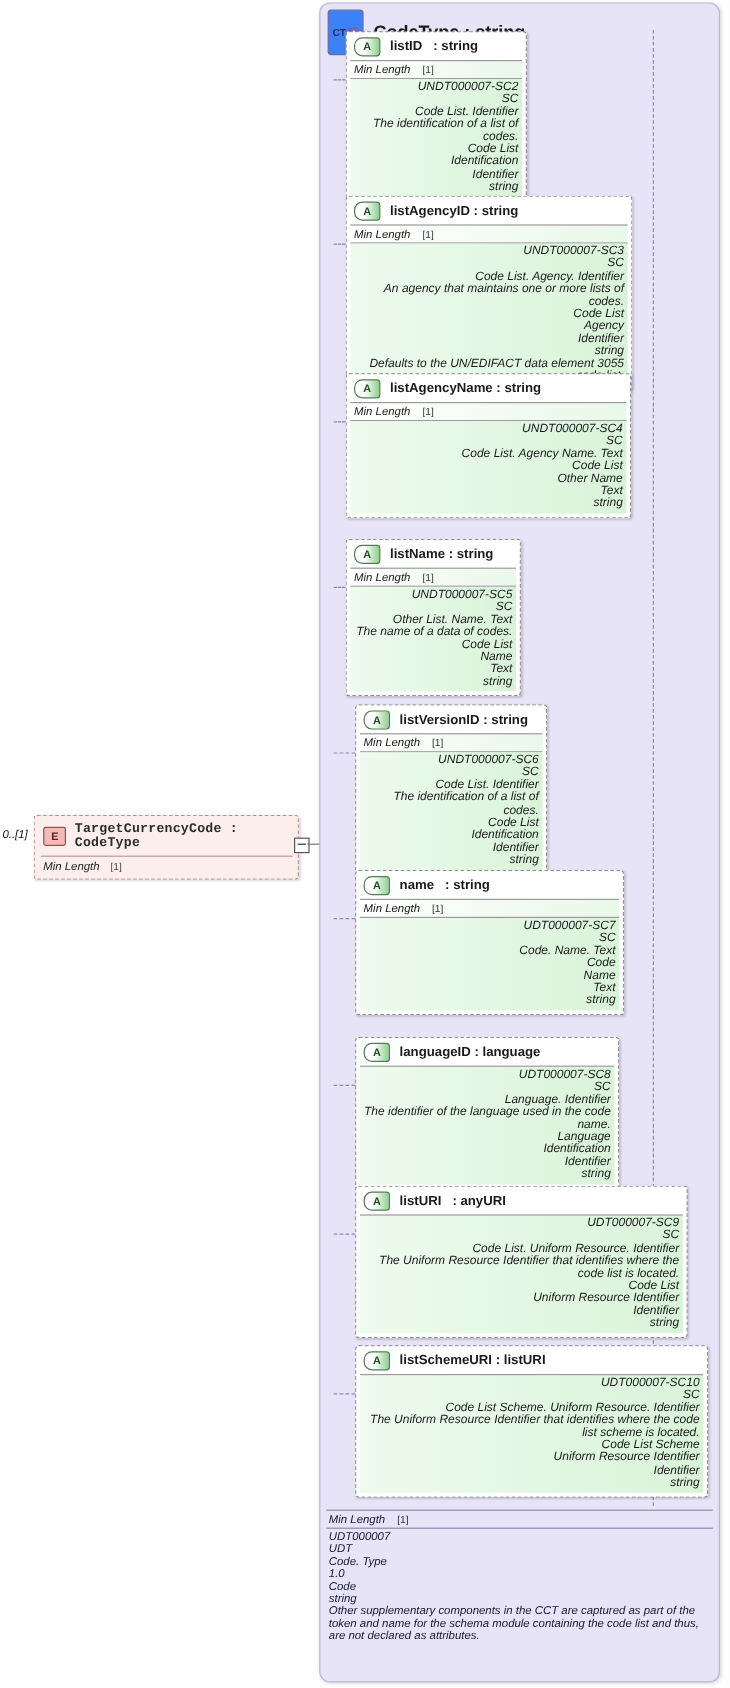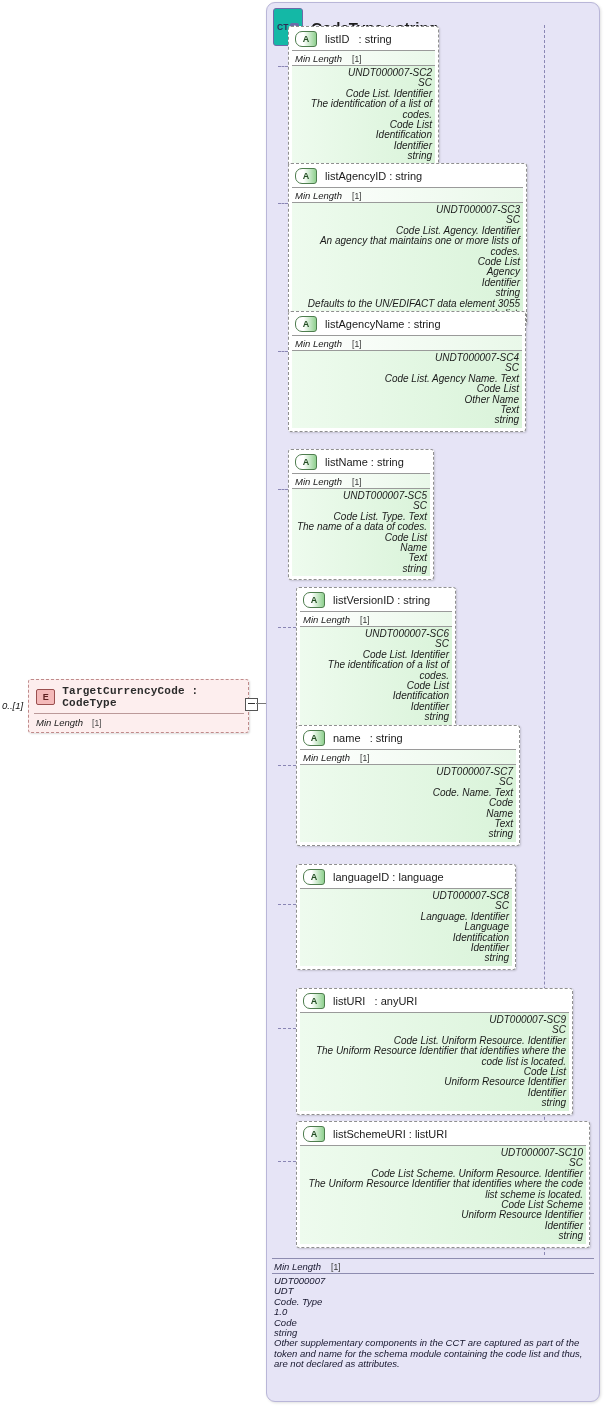--- a/index.html
+++ b/index.html
@@ -21,41 +21,41 @@
     border-radius:2px;font-size:9px;font-weight:bold;color:#5d2020;
     display:flex;align-items:center;justify-content:center;line-height:1;
   }
   #element-box .ttl{font-size:11px;font-weight:bold;color:#2b2b2b;letter-spacing:.2px;font-family:Liberation Mono, monospace;}
   #element-box .facet{
     border-top:1px solid #b99;padding:3px 2px 1px 2px;
     font-style:italic;font-size:9.5px;color:#222;
   }
   #element-box .facet .cnt{font-style:normal;font-size:8.5px;color:#444;margin-left:9px;}
   #occurs{
-    position:absolute;left:2px;top:690px;font-style:italic;font-size:9.5px;color:#111;margin-top:10px;
+    position:absolute;left:2px;top:690px;font-style:italic;font-size:9.5px;color:#111;
   }
   
   #expander{
     position:absolute;left:245px;top:698px;width:11px;height:11px;
     border:1px solid #555;background:#fff;
   }
   #expander::before{
     content:"";position:absolute;left:2px;top:4px;width:7px;height:1px;background:#333;
   }
   #conn-h{position:absolute;left:256px;top:703px;width:22px;height:1px;background:#777;}
   
   #codetype{
     position:absolute;left:266px;top:2px;width:334px;height:1400px;
     background:#e6e4f6;border:1px solid #b9b6d8;border-radius:9px;
     box-shadow:1px 1px 3px rgba(0,0,0,.13);box-sizing:border-box;
   }
   #codetype .ct-hdr{display:flex;align-items:center;gap:8px;padding:5px 0 0 6px;}
   .badge-ct{
     display:flex;align-items:center;gap:2px;
-    border:1px solid #6d6aa8;background:#14b8a6;border-radius:3px;
+    border:1px solid #6d6aa8;background:#3b82f6;border-radius:3px;
     padding:11px 3px;height:14px;font-size:8.5px;font-weight:bold;color:#2e2c57;
   }
   .badge-ct .plus{
     width:9px;height:9px;background:#6d6aa8;color:#fff;border-radius:2px;
     font-size:8px;line-height:9px;text-align:center;font-weight:bold;
   }
   #codetype .ct-title{font-size:15px;font-weight:bold;color:#1b1b1b;}
   
   #spine{
     position:absolute;left:277px;top:22px;width:0;height:1230px;
@@ -69,21 +69,21 @@
     box-shadow:1px 1px 2px rgba(0,0,0,.16);
     box-sizing:border-box;padding:2px 3px 3px 3px;
   }
   .attr .a-hdr{display:flex;align-items:center;gap:8px;padding:2px 2px 3px 3px;}
   .badge-a{
     width:20px;height:14px;border:1px solid #4e7d4e;border-radius:7px 3px 3px 7px;
     background:linear-gradient(to right,#ffffff 0%,#ffffff 38%,#8fd08f 100%);
     font-size:9px;font-weight:bold;color:#234d23;
     display:flex;align-items:center;justify-content:center;line-height:1;flex:none;
   }
-  .attr .a-name{font-size:11px;font-weight:normal;color:#1a1a1a;white-space:pre;text-align:right;}
+  .attr .a-name{font-size:11px;font-weight:bold;color:#1a1a1a;white-space:pre;text-align:right;}
   .attr .a-facet{
     border-top:1px solid #9a9a9a;border-bottom:1px solid #9a9a9a;
     padding:2px 2px 1px 3px;font-style:italic;font-size:9.5px;color:#1a1a1a;
     background:linear-gradient(to right,#ffffff,#e9f8e9);
   }
   .attr .a-facet .cnt{font-style:normal;font-size:8.5px;color:#333;margin-left:10px;}
   .attr .a-doc{
     padding:2px 3px 2px 3px;font-style:italic;font-size:10px;line-height:10.4px;
     color:#1a1a1a;background:linear-gradient(to right,#eefbee,#d9f3d9);text-align:right;
   }
@@ -186,21 +186,21 @@
     <div class="stub" style="top: 351px; width: 10px;"></div>
     <div class="attr" style="left: 288px; top: 449px; width: 146px;">
       <div class="a-hdr">
         <span class="badge-a">A</span>
         <span class="a-name">listName : string</span>
       </div>
       <div class="a-facet"><span>Min Length</span><span class="cnt">[1]</span></div>
       <div class="a-doc">
         <div>UNDT000007-SC5</div>
         <div>SC</div>
-        <div>Code List. Type. Text</div>
+        <div>Other List. Name. Text</div>
         <div>The name of a data of codes.</div>
         <div>Code List</div>
         <div>Name</div>
         <div>Text</div>
         <div>string</div>
       </div>
     </div>
     <div class="stub" style="top: 489px; width: 10px;"></div>
     <div class="attr" style="left: 296px; top: 587px; width: 160px;">
       <div class="a-hdr">
@@ -239,20 +239,21 @@
     <div class="stub" style="top: 765px; width: 18px;"></div>
     <div class="attr nofacet" style="left: 296px; top: 864px; width: 220px;">
       <div class="a-hdr">
         <span class="badge-a">A</span>
         <span class="a-name">languageID : language</span>
       </div>
       <div class="a-doc">
         <div>UDT000007-SC8</div>
         <div>SC</div>
         <div>Language. Identifier</div>
+        <div>The identifier of the language used in the code name.</div>
         <div>Language</div>
         <div>Identification</div>
         <div>Identifier</div>
         <div>string</div>
       </div>
     </div>
     <div class="stub" style="top: 904px; width: 18px;"></div>
     <div class="attr nofacet" style="left: 296px; top: 988px; width: 277px;">
       <div class="a-hdr">
         <span class="badge-a">A</span>

